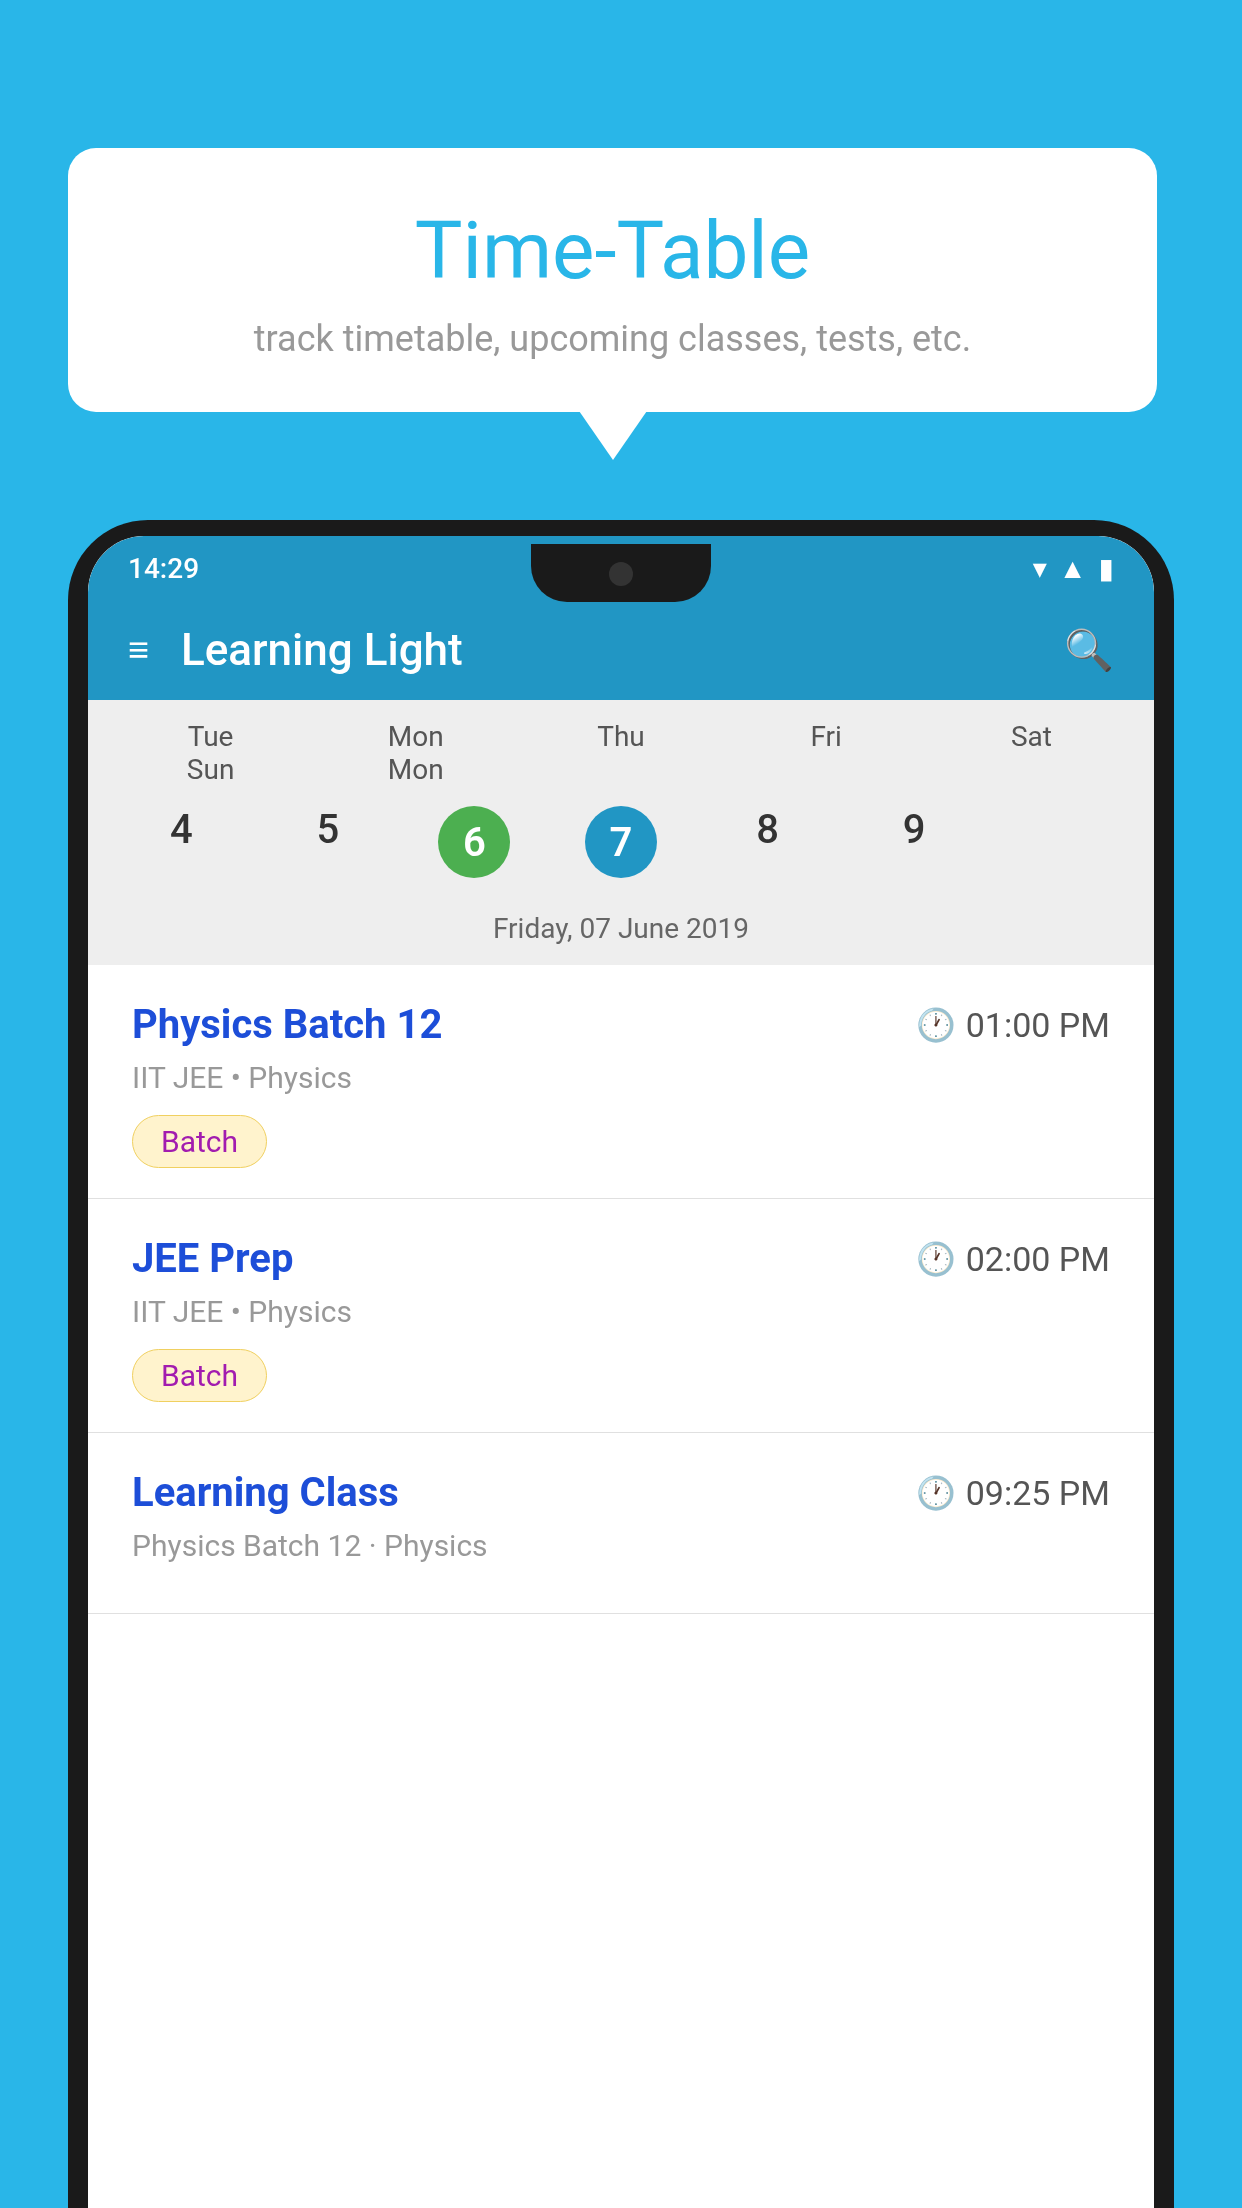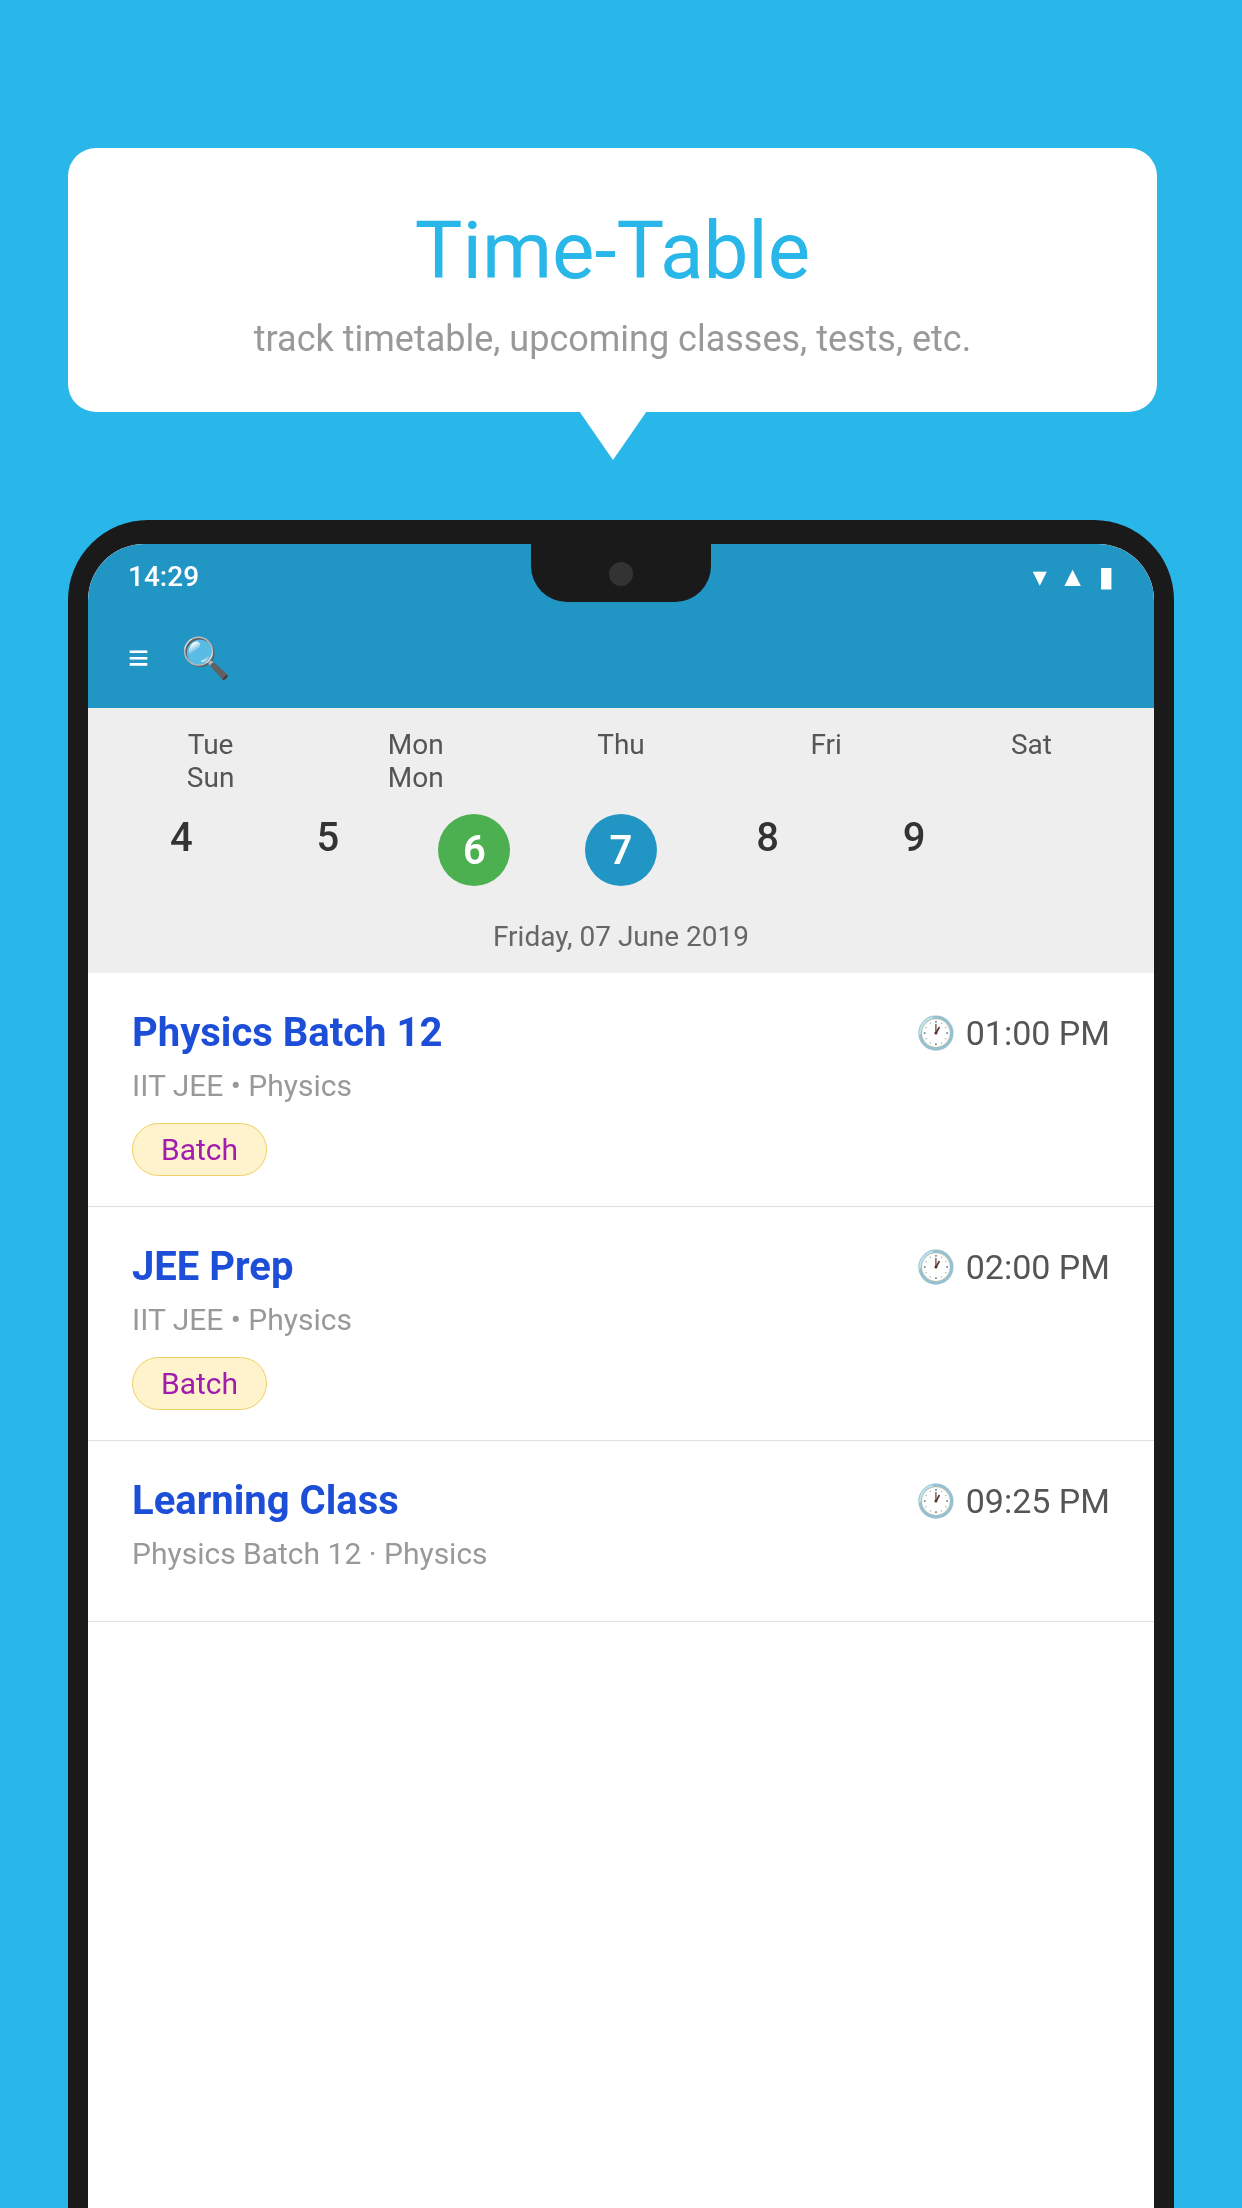--- a/index.html
+++ b/index.html
@@ -61,21 +61,21 @@
       position: absolute;
       top: 520px;
       left: 68px;
       right: 68px;
       bottom: 0;
     }
 
     .phone-frame {
       background: #1a1a1a;
       border-radius: 80px 80px 0 0;
-      padding: 24px 20px 0;
+      padding: 16px 20px 0;
       position: relative;
       height: 100%;
     }
 
     
     .phone-notch {
       position: absolute;
       top: 24px;
       left: 50%;
       transform: translateX(-50%);
@@ -302,20 +302,21 @@
         <span class="status-time">14:29</span>
         <div class="status-icons">
           <span class="wifi-icon">▾</span>
           <span class="signal-icon">▲</span>
           <span class="battery-icon">▮</span>
         </div>
       </div>
 
       <div class="app-bar">
         <span class="hamburger-icon">≡</span>
+        <span class="app-title">Learning Light</span>
         <span class="search-icon">🔍</span>
       </div>
 
       <div class="calendar-section">
         <div class="day-headers">
           <div class="day-header">Tue</div>
           <div class="day-header">Mon</div>
           <div class="day-header">Thu</div>
           <div class="day-header">Fri</div>
           <div class="day-header">Sat</div>

